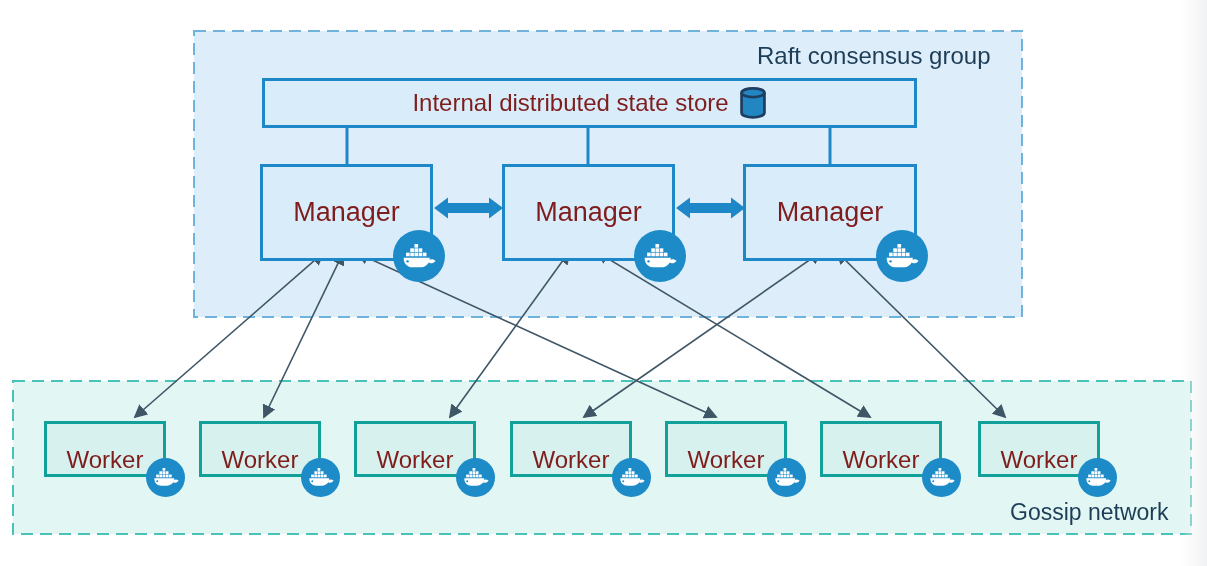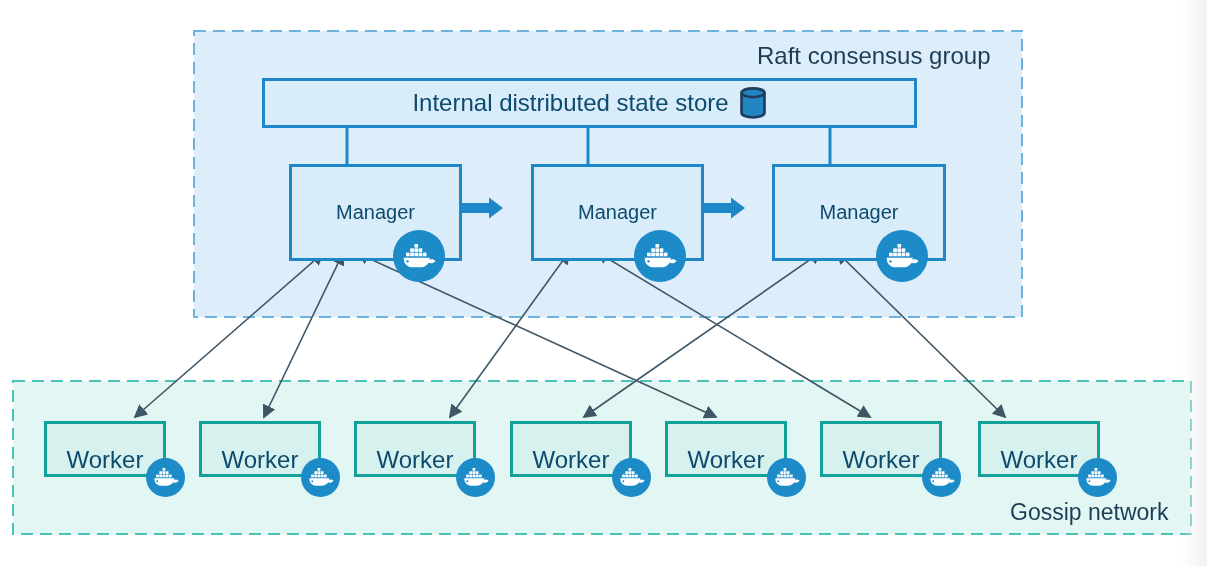--- a/index.html
+++ b/index.html
@@ -8,27 +8,27 @@
     font-family:"Liberation Sans", sans-serif;background:#ffffff;
   }
   .canvas::after{
     content:"";position:absolute;top:0;right:0;width:26px;height:566px;
     background:linear-gradient(to right, rgba(241,242,243,0), #f1f2f3);
     pointer-events:none;
   }
   .layer{position:absolute;left:0;top:0;}
   .node{
     position:absolute;display:flex;align-items:center;justify-content:center;
-    box-sizing:border-box;color:#0c4a6e;
+    box-sizing:border-box;color:#7f1d1d;
   }
   .blue-node{border:3px solid #1e87c8;background:#d9ecf9;}
   .teal-node{border:3px solid #12a09a;background:#d7f2ee;}
   .store{left:262px;top:78px;width:655px;height:50px;font-size:24px;gap:10px;}
   .store .store-text{white-space:nowrap;}
-  .m{width:173px;height:97px;top:164px;font-size:20px;margin-left:29px;}
+  .m{width:173px;height:97px;top:164px;font-size:27px;}
   .m1{left:260px;} .m2{left:502px;} .m3{left:743px;width:174px;}
   .w{width:122px;height:56px;top:421px;font-size:24px;align-items:flex-end;}
   .w1{left:44px;} .w2{left:199px;} .w3{left:354px;} .w4{left:510px;}
   .w5{left:665px;} .w6{left:820px;} .w7{left:978px;}
   .grp-label{position:absolute;color:#1d3d57;white-space:nowrap;}
   .raft-label{left:757px;top:42px;font-size:24px;}
   .gossip-label{left:1010px;top:499px;font-size:23px;}
   .badge{
     position:absolute;border-radius:50%;background:#1e8bc9;
     display:flex;align-items:center;justify-content:center;

